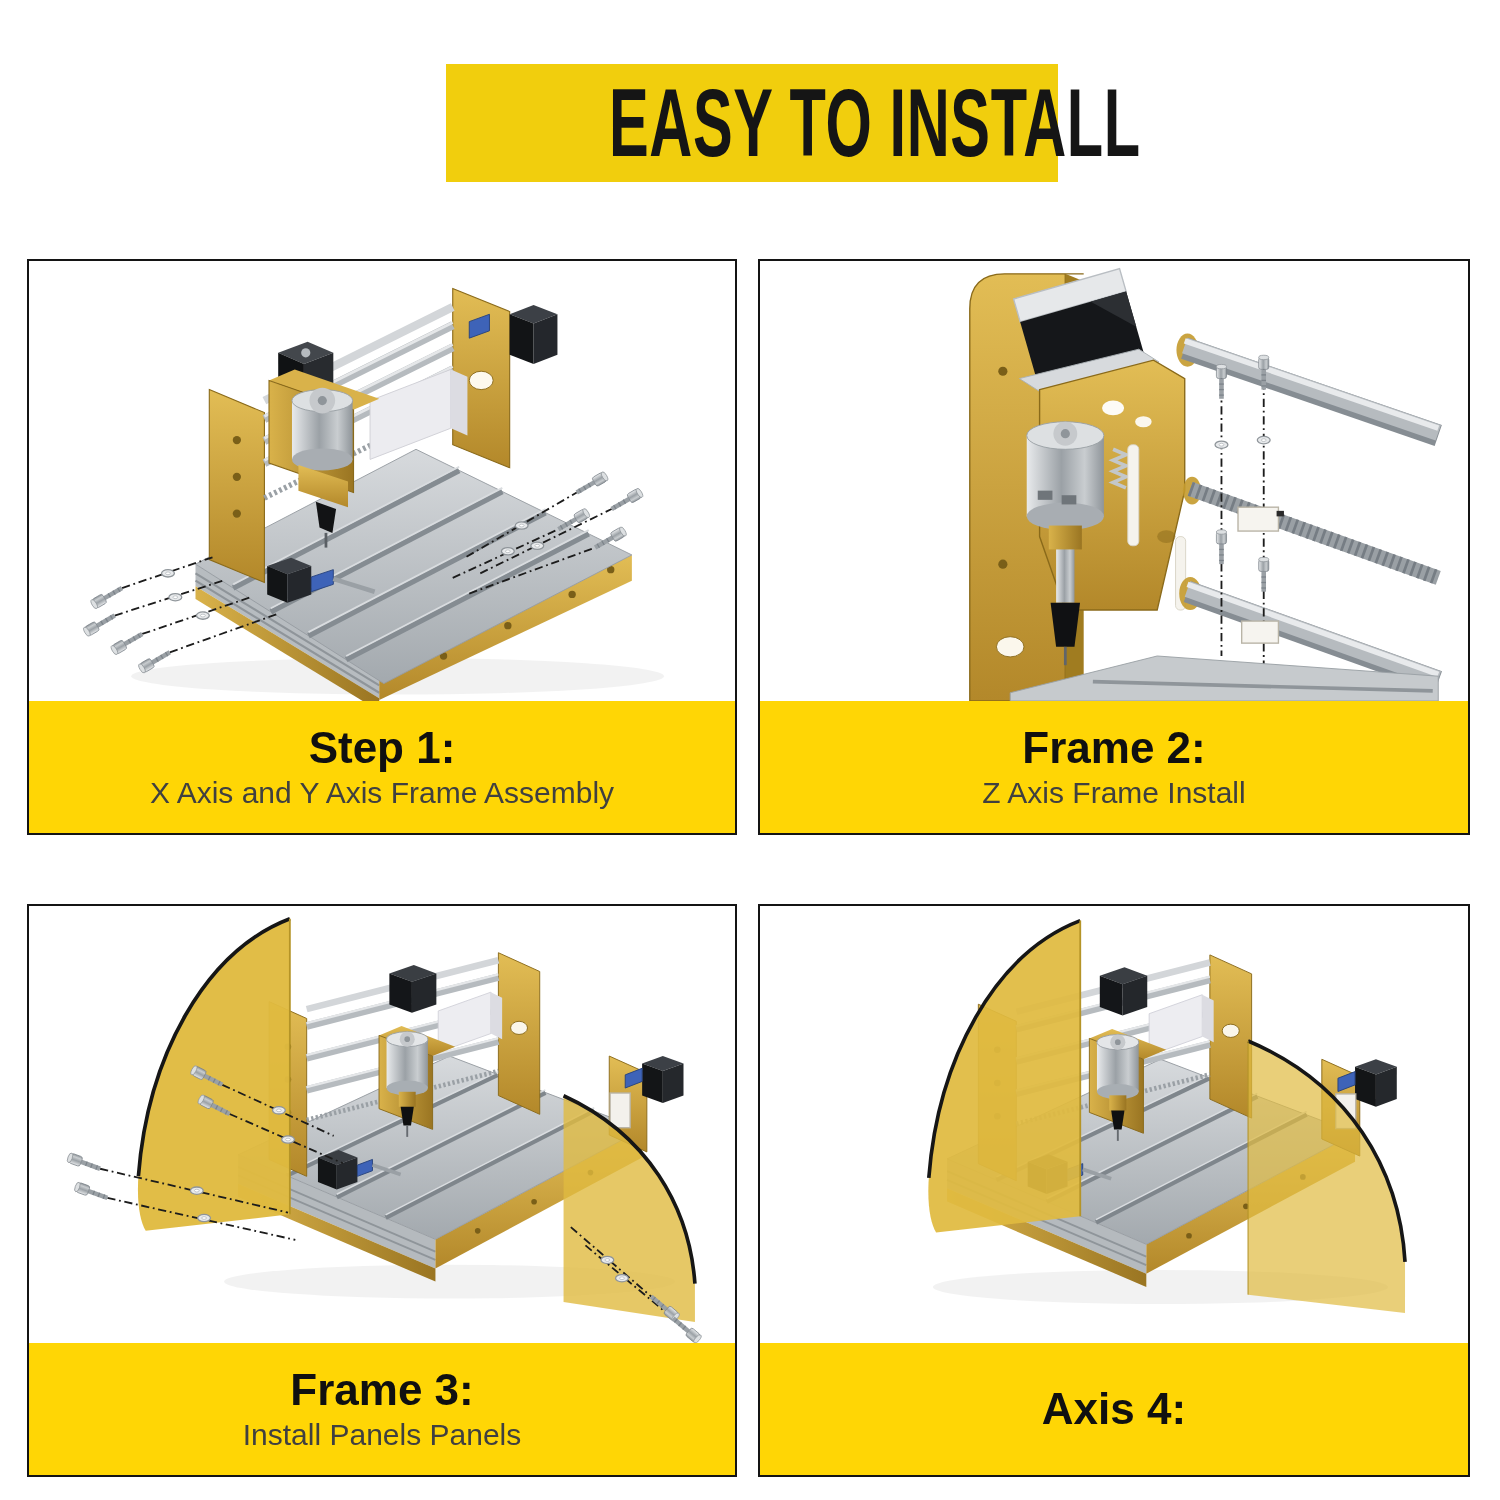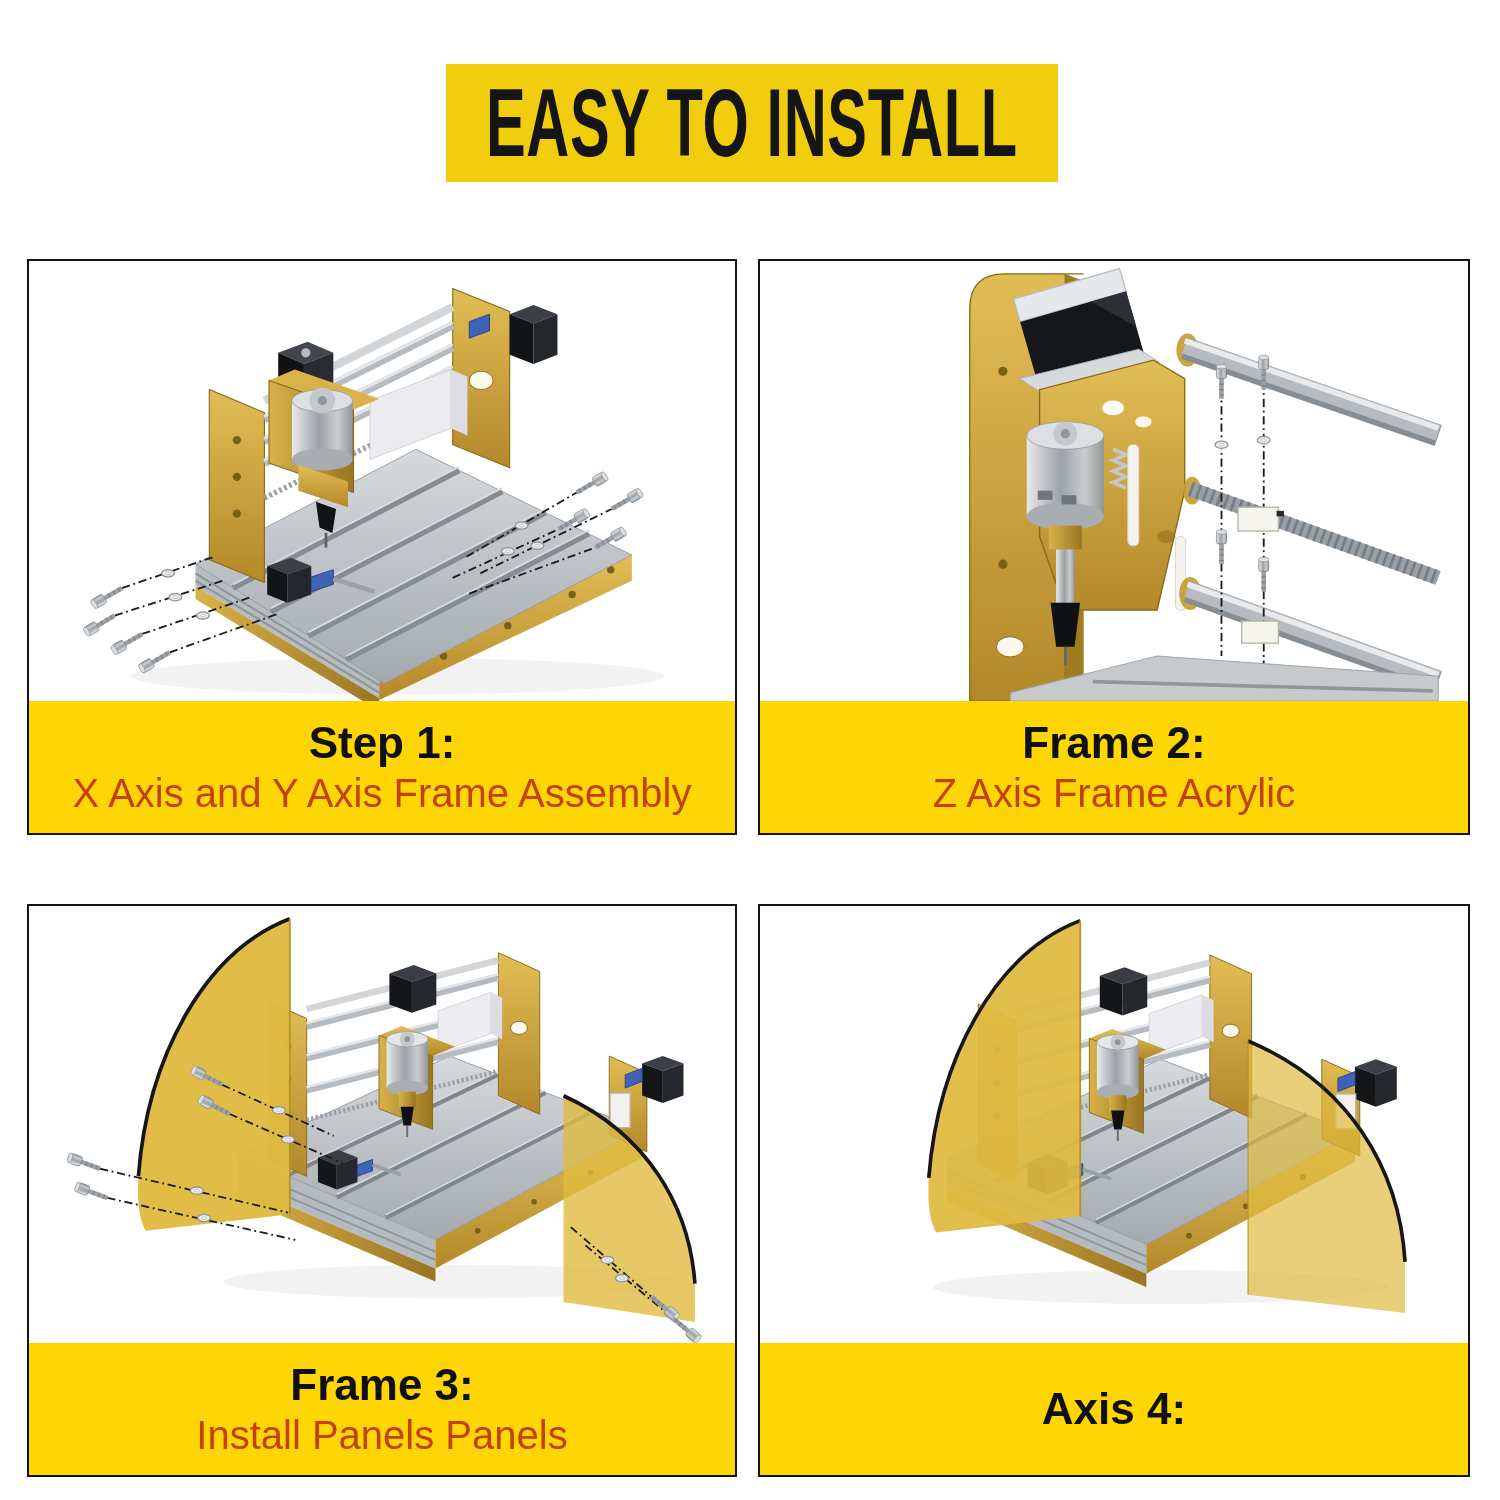--- a/index.html
+++ b/index.html
@@ -1,29 +1,29 @@
 <!DOCTYPE html>
 <html><head>
 <meta charset="utf-8">
 <style>
   html,body{margin:0;padding:0;background:#fff;}
   .canvas{position:relative;width:1500px;height:1500px;background:#fff;overflow:hidden;
           font-family:"Liberation Sans",sans-serif;}
   .banner{position:absolute;left:446px;top:64px;width:612px;height:118px;background:#F1CE0D;
-          display:flex;align-items:center;justify-content:center;}
+          display:flex;align-items:center;}
   .banner-text{font-size:96px;font-weight:bold;color:#151515;line-height:1;white-space:nowrap;
           transform:scaleX(0.62);letter-spacing:1px;}
   .grid{position:absolute;left:27px;top:220px;display:grid;
         grid-template-columns:710px 712px;grid-template-rows:615px 612px;gap:30px 21px;}
   .panel{position:relative;border:2px solid #141414;background:#fff;overflow:hidden;margin-top:39px;}
   .illu{position:absolute;left:0;top:0;width:100%;height:calc(100% - 132px);display:block;}
   .caption{position:absolute;left:0;right:0;bottom:0;height:132px;background:#FFD605;
            display:flex;flex-direction:column;align-items:center;justify-content:center;gap:7px;}
   .step-label{font-weight:bold;font-size:44px;color:#101010;line-height:1.02;}
-  .step-desc{font-size:40px;color:#c2410c;line-height:1.02;}
+  .step-desc{font-size:30px;color:#404040;line-height:1.02;}
 </style>
 </head>
 <body>
 
 <div class="canvas">
 
   <svg width="0" height="0" style="position:absolute">
     <defs>
       <linearGradient id="gAl" x1="0" y1="0" x2="0" y2="1">
         <stop offset="0" stop-color="#d7dadd"></stop>
@@ -326,21 +326,21 @@
           <rect x="530" y="272" width="8" height="6" fill="#2a2a2a"></rect>
           <rect x="492" y="392" width="40" height="24" fill="#f6f4ef" stroke="#b9b4a6" stroke-width="1.5"></rect>
         </g>
         <g>
           <polygon points="240,470 400,430 706,452 706,479 240,479" fill="#c6cacd" stroke="#9aa0a5" stroke-width="1"></polygon>
           <line x1="330" y1="458" x2="700" y2="468" stroke="#8f959a" stroke-width="4"></line>
         </g>
       </svg>
       <div class="caption">
         <div class="step-label">Frame 2:</div>
-        <div class="step-desc">Z Axis Frame Acrylic</div>
+        <div class="step-desc">Z Axis Frame Install</div>
       </div>
     </div>
 
     <div class="panel">
       <svg class="illu" viewBox="0 0 706 479" preserveAspectRatio="xMidYMid meet">
         <use href="#mach" transform="translate(118,10) scale(1.03)"></use>
         <rect x="603" y="205" width="22" height="38" fill="#f3f1ec" stroke="#b9b4a6" stroke-width="1.5"></rect>
         <g>
           <path d="M 552,208 C 644,250 690,330 696,414 L 696,456 L 552,434 Z" fill="#e0ba40" fill-opacity=".8"></path>
           <path d="M 552,208 C 644,250 690,330 696,414" stroke="#161616" stroke-width="4" fill="none"></path>

